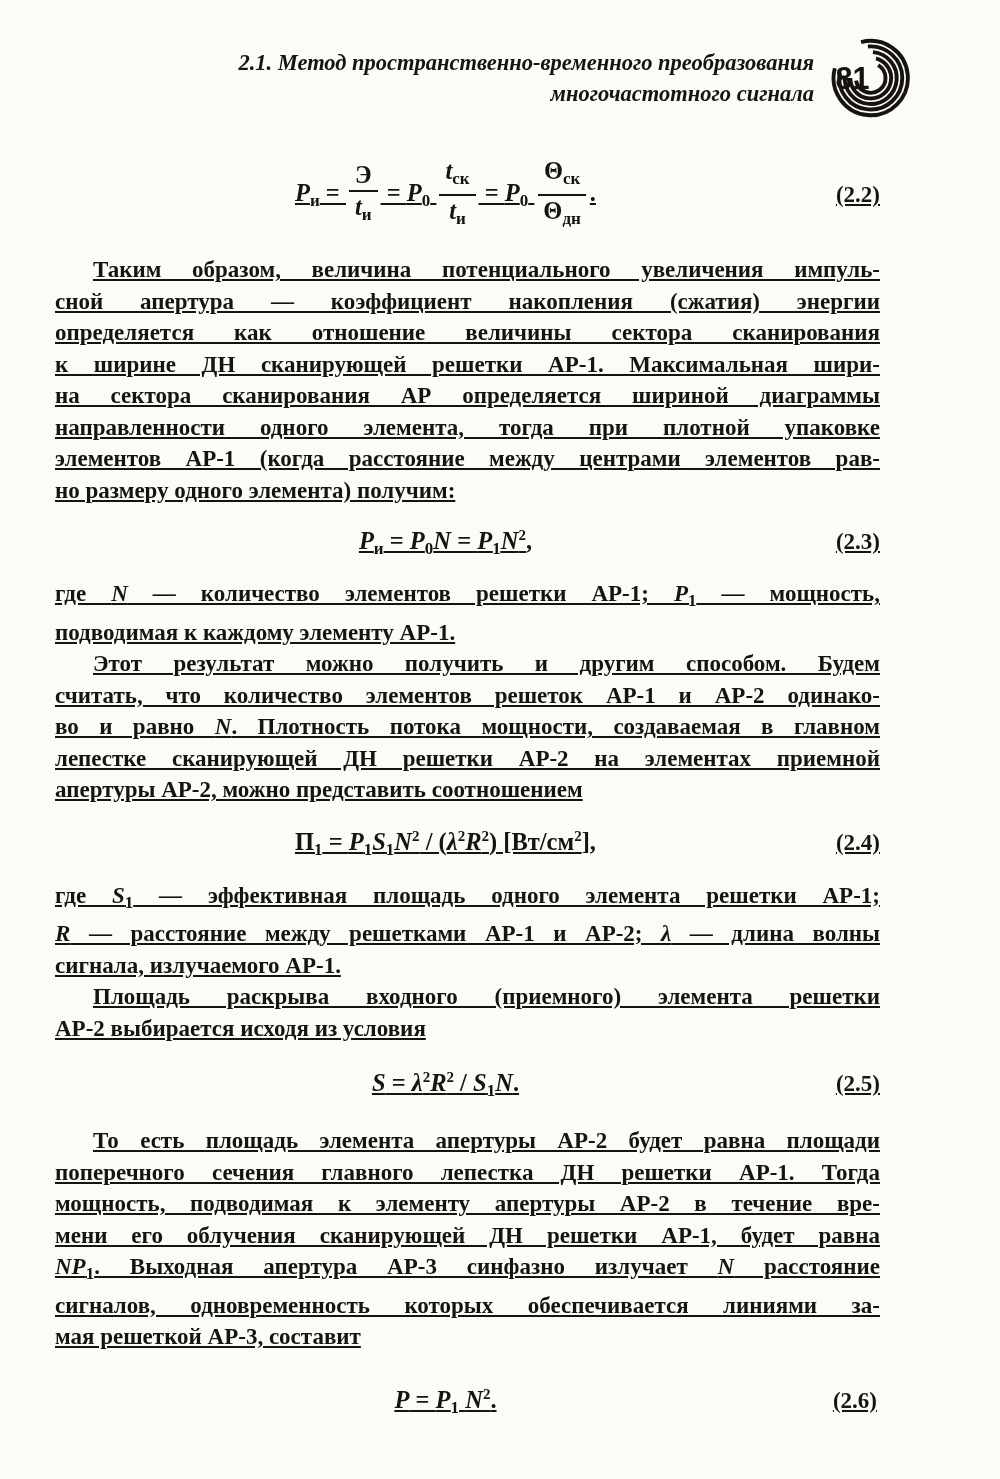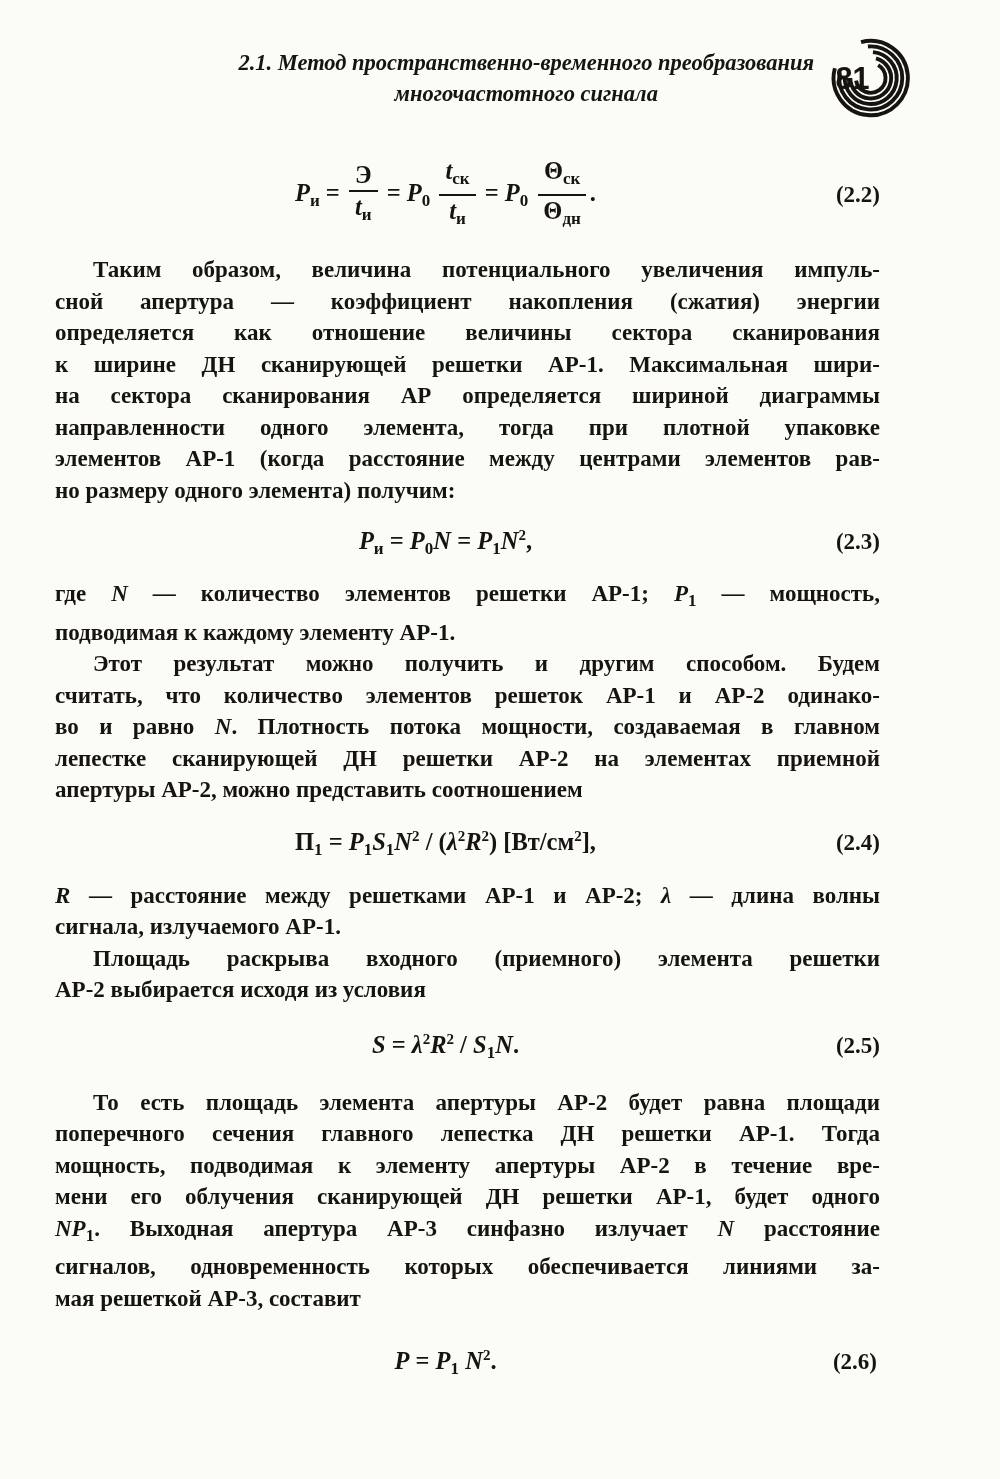--- a/index.html
+++ b/index.html
@@ -8,32 +8,32 @@
     position:relative; width:1000px; height:1479px; margin:0 auto;
     background:var(--paper); color:var(--ink); overflow:hidden;
     font-family:"Liberation Serif", serif; font-weight:700;
   }
   
   .header {
     display:flex; justify-content:flex-end; align-items:center;
     gap:10px; padding:26px 90px 0 0;
   }
   .header-title {
-    text-align:center; font-style:italic; font-weight:700;
+    text-align:right; font-style:italic; font-weight:700;
     font-size:22.5px; line-height:31px;
   }
   .page-badge { flex:0 0 auto; }
   .page-badge text {
     font-family:"Liberation Sans", sans-serif; font-weight:700;
     font-size:33px; fill:var(--ink);
   }
   
   .content {
     width:825px; margin:8px 0 0 55px;
-    font-size:23px; line-height:31.5px;
+    font-size:23px; line-height:31.5px;text-decoration:underline;
   }
   .para { margin:0; }
   .line { text-align:justify; text-align-last:justify; white-space:normal; }
   .para .line:last-child { text-align-last:left; }
   .para.indent .line:first-child { text-indent:38px; }
   .it { font-style:italic; }
   .sub { font-size:17px; vertical-align:-5px; }
   .sup { font-size:15px; vertical-align:9px; }
   
   .eq-row { display:flex; align-items:center; }
@@ -116,38 +116,39 @@
         <div class="line">лепестке сканирующей ДН решетки АР-2 на элементах приемной</div>
         <div class="line">апертуры АР-2, можно представить соотношением</div>
       </div>
 
     <div class="eq-row eq-24">
       <span class="eq-body"><span>П</span><span class="sub">1</span><span> = </span><span class="it">P</span><span class="sub">1</span><span class="it">S</span><span class="sub">1</span><span class="it">N</span><span class="sup">2</span><span> / (</span><span class="it">λ</span><span class="sup">2</span><span class="it">R</span><span class="sup">2</span><span>) [Вт/см</span><span class="sup">2</span><span>],</span></span>
       <span class="eq-num">(2.4)</span>
     </div>
 
     <div class="para">
+        <div class="line"><span>где </span><span class="it">S</span><span class="sub">1</span><span> — эффективная площадь одного элемента решетки АР-1;</span></div>
         <div class="line"><span class="it">R</span><span> — расстояние между решетками АР-1 и АР-2; </span><span class="it">λ</span><span> — длина волны</span></div>
         <div class="line">сигнала, излучаемого АР-1.</div>
       </div>
     <div class="para indent">
         <div class="line">Площадь раскрыва входного (приемного) элемента решетки</div>
         <div class="line">АР-2 выбирается исходя из условия</div>
       </div>
 
     <div class="eq-row eq-25">
       <span class="eq-body"><span class="it">S</span><span> = </span><span class="it">λ</span><span class="sup">2</span><span class="it">R</span><span class="sup">2</span><span> / </span><span class="it">S</span><span class="sub">1</span><span class="it">N</span><span>.</span></span>
       <span class="eq-num">(2.5)</span>
     </div>
 
     <div class="para indent">
         <div class="line">То есть площадь элемента апертуры АР-2 будет равна площади</div>
         <div class="line">поперечного сечения главного лепестка ДН решетки АР-1. Тогда</div>
         <div class="line">мощность, подводимая к элементу апертуры АР-2 в течение вре-</div>
-        <div class="line">мени его облучения сканирующей ДН решетки АР-1, будет одного</div>
+        <div class="line">мени его облучения сканирующей ДН решетки АР-1, будет равна</div>
         <div class="line"><span class="it">NP</span><span class="sub">1</span><span>. Выходная апертура АР-3 синфазно излучает </span><span class="it">N</span><span> расстояние</span></div>
         <div class="line">сигналов, одновременность которых обеспечивается линиями за-</div>
         <div class="line">мая решеткой АР-3, составит</div>
       </div>
 
     <div class="eq-row eq-26">
       <span class="eq-body"><span class="it">P</span><span> = </span><span class="it">P</span><span class="sub">1</span><span> </span><span class="it">N</span><span class="sup">2</span><span>.</span></span>
       <span class="eq-num">(2.6)</span>
     </div>
 

